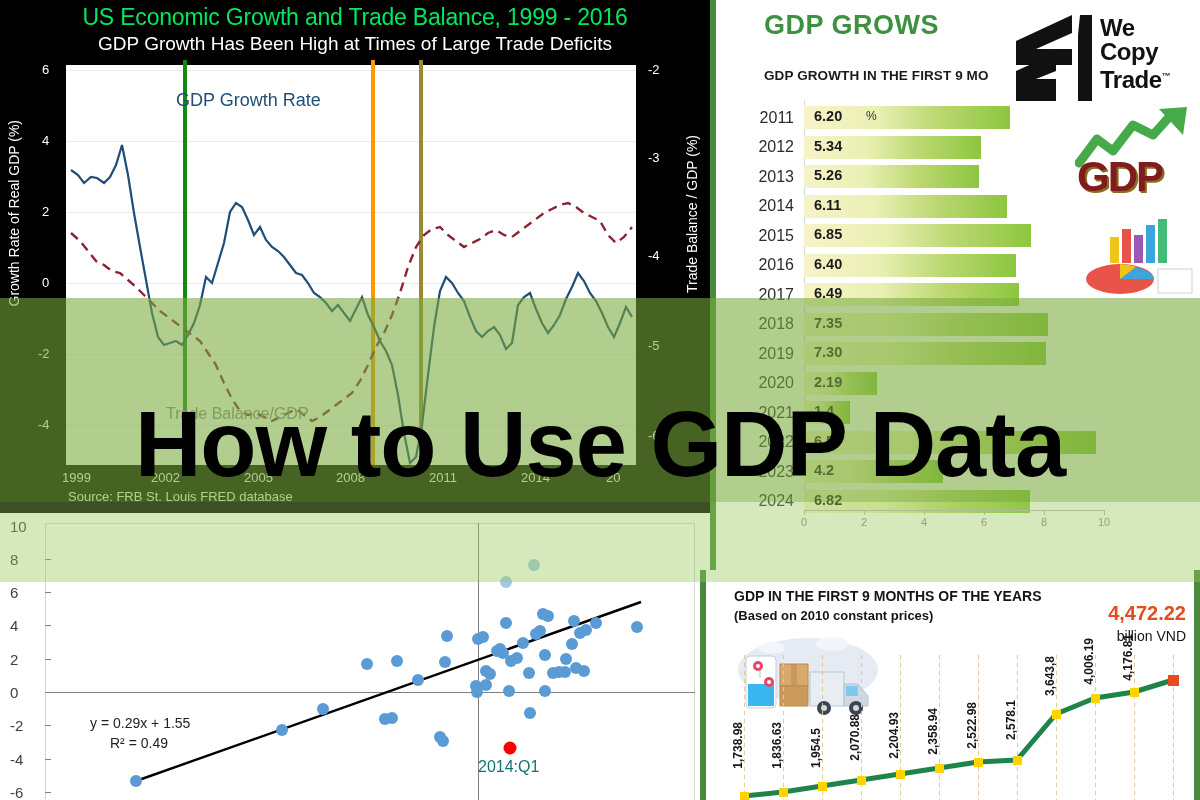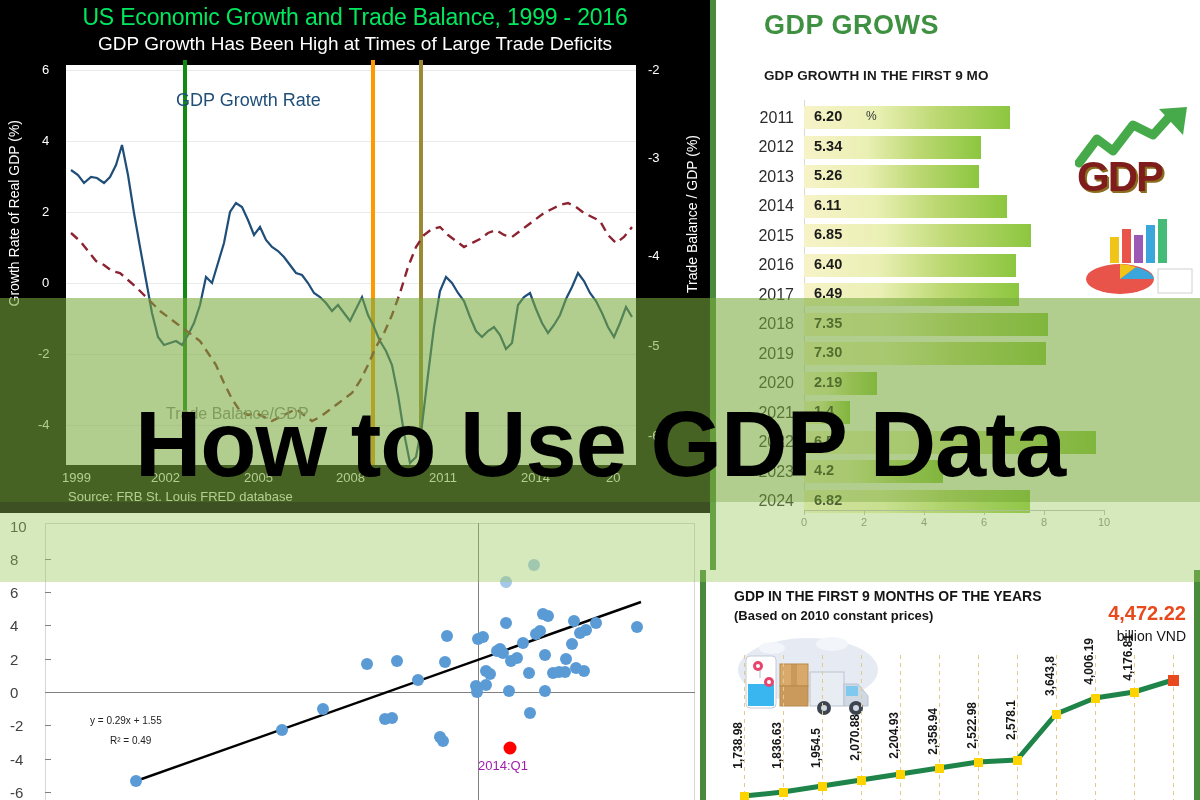--- a/index.html
+++ b/index.html
@@ -56,22 +56,22 @@
                    text-shadow:1px 1px 0 #8a6d1e, 2px 2px 0 #8a6d1e; }
   #piechart { position:absolute; left:1080px; top:215px; width:115px; height:85px; }
 
   
   #q3 { position:absolute; left:0; top:513px; width:700px; height:287px; background:#ffffff; overflow:hidden; }
   #q3 .pl { position:absolute; left:45px; top:10px; width:650px; height:277px; border:1px solid #d6d6d6; border-bottom:none;}
   #q3 .yl { position:absolute; left:10px; font-size:15px; color:#404040; transform:translateY(-50%); }
   #q3 .tick { position:absolute; left:45px; width:6px; height:1px; background:#808080; }
   #q3 .zeroH { position:absolute; left:45px; width:650px; height:1px; background:#808080; }
   #q3 .zeroV { position:absolute; top:10px; width:1px; height:277px; background:#808080; }
-  #q3 .eq { position:absolute; font-size:10px; color:#222; }
-  #q3 .ann { position:absolute; color:#a21caf; font-size:13px; }
+  #q3 .eq { position:absolute; font-size:14px; color:#222; }
+  #q3 .ann { position:absolute; color:#0f766e; font-size:16px; }
 
   
   #q4 { position:absolute; left:700px; top:570px; width:500px; height:230px; background:#ffffff; overflow:hidden;
         border-left:6px solid #4a8a3c; border-right:6px solid #4a8a3c; }
   #q4 .h1 { position:absolute; left:28px; top:18px; font-size:14px; font-weight:700; color:#151515; white-space:nowrap;}
   #q4 .h2 { position:absolute; left:28px; top:38px; font-size:13px; font-weight:700; color:#151515; }
   #q4 .big { position:absolute; right:8px; top:32px; font-size:20px; font-weight:700; color:#e8491d; }
   #q4 .unit{ position:absolute; right:8px; top:58px; font-size:14px; color:#151515; }
   #q4 .dash { position:absolute; top:85px; width:1px; height:145px;
               background:repeating-linear-gradient(180deg,#e3c98a 0 4px,transparent 4px 8px); }
@@ -280,20 +280,32 @@
     <rect x="42" y="14" width="9" height="34" fill="#e8544a"></rect>
     <rect x="54" y="20" width="9" height="28" fill="#9b59b6"></rect>
     <rect x="66" y="10" width="9" height="38" fill="#3aa6dc"></rect>
     <rect x="78" y="4" width="9" height="44" fill="#44bb77"></rect>
     <ellipse cx="40" cy="64" rx="34" ry="15" fill="#e8544a"></ellipse>
     <path d="M40 64 L74 64 A34 15 0 0 0 56 52 Z" fill="#3aa6dc"></path>
     <path d="M40 64 L56 52 A34 15 0 0 0 40 49 Z" fill="#f0c419"></path>
     <rect x="78" y="54" width="34" height="24" fill="#ffffff" stroke="#d0d0d0"></rect>
   </svg>
 
+  <div id="logo">
+    <svg class="mark" viewBox="0 0 85 90">
+      <polygon points="6,28 62,2 62,20 26,36 62,36 62,52 6,52" fill="#111"></polygon>
+      <polygon points="6,58 46,40 46,58 26,66 46,66 46,88 6,88" fill="#111"></polygon>
+      <polygon points="70,2 82,2 82,88 68,88 68,22" fill="#111"></polygon>
+    </svg>
+    <div class="txt">
+      <div>We</div>
+      <div>Copy</div>
+      <div><span>Trade</span><span class="tm">™</span></div>
+    </div>
+  </div>
 
   <div id="q3">
     <div class="pl"></div>
 
     <div class="yl" style="top:13px;">10</div>
     <div class="yl" style="top:46px;">8</div>
     <div class="yl" style="top:79px;">6</div>
     <div class="yl" style="top:112px;">4</div>
     <div class="yl" style="top:146px;">2</div>
     <div class="yl" style="top:179px;">0</div>

